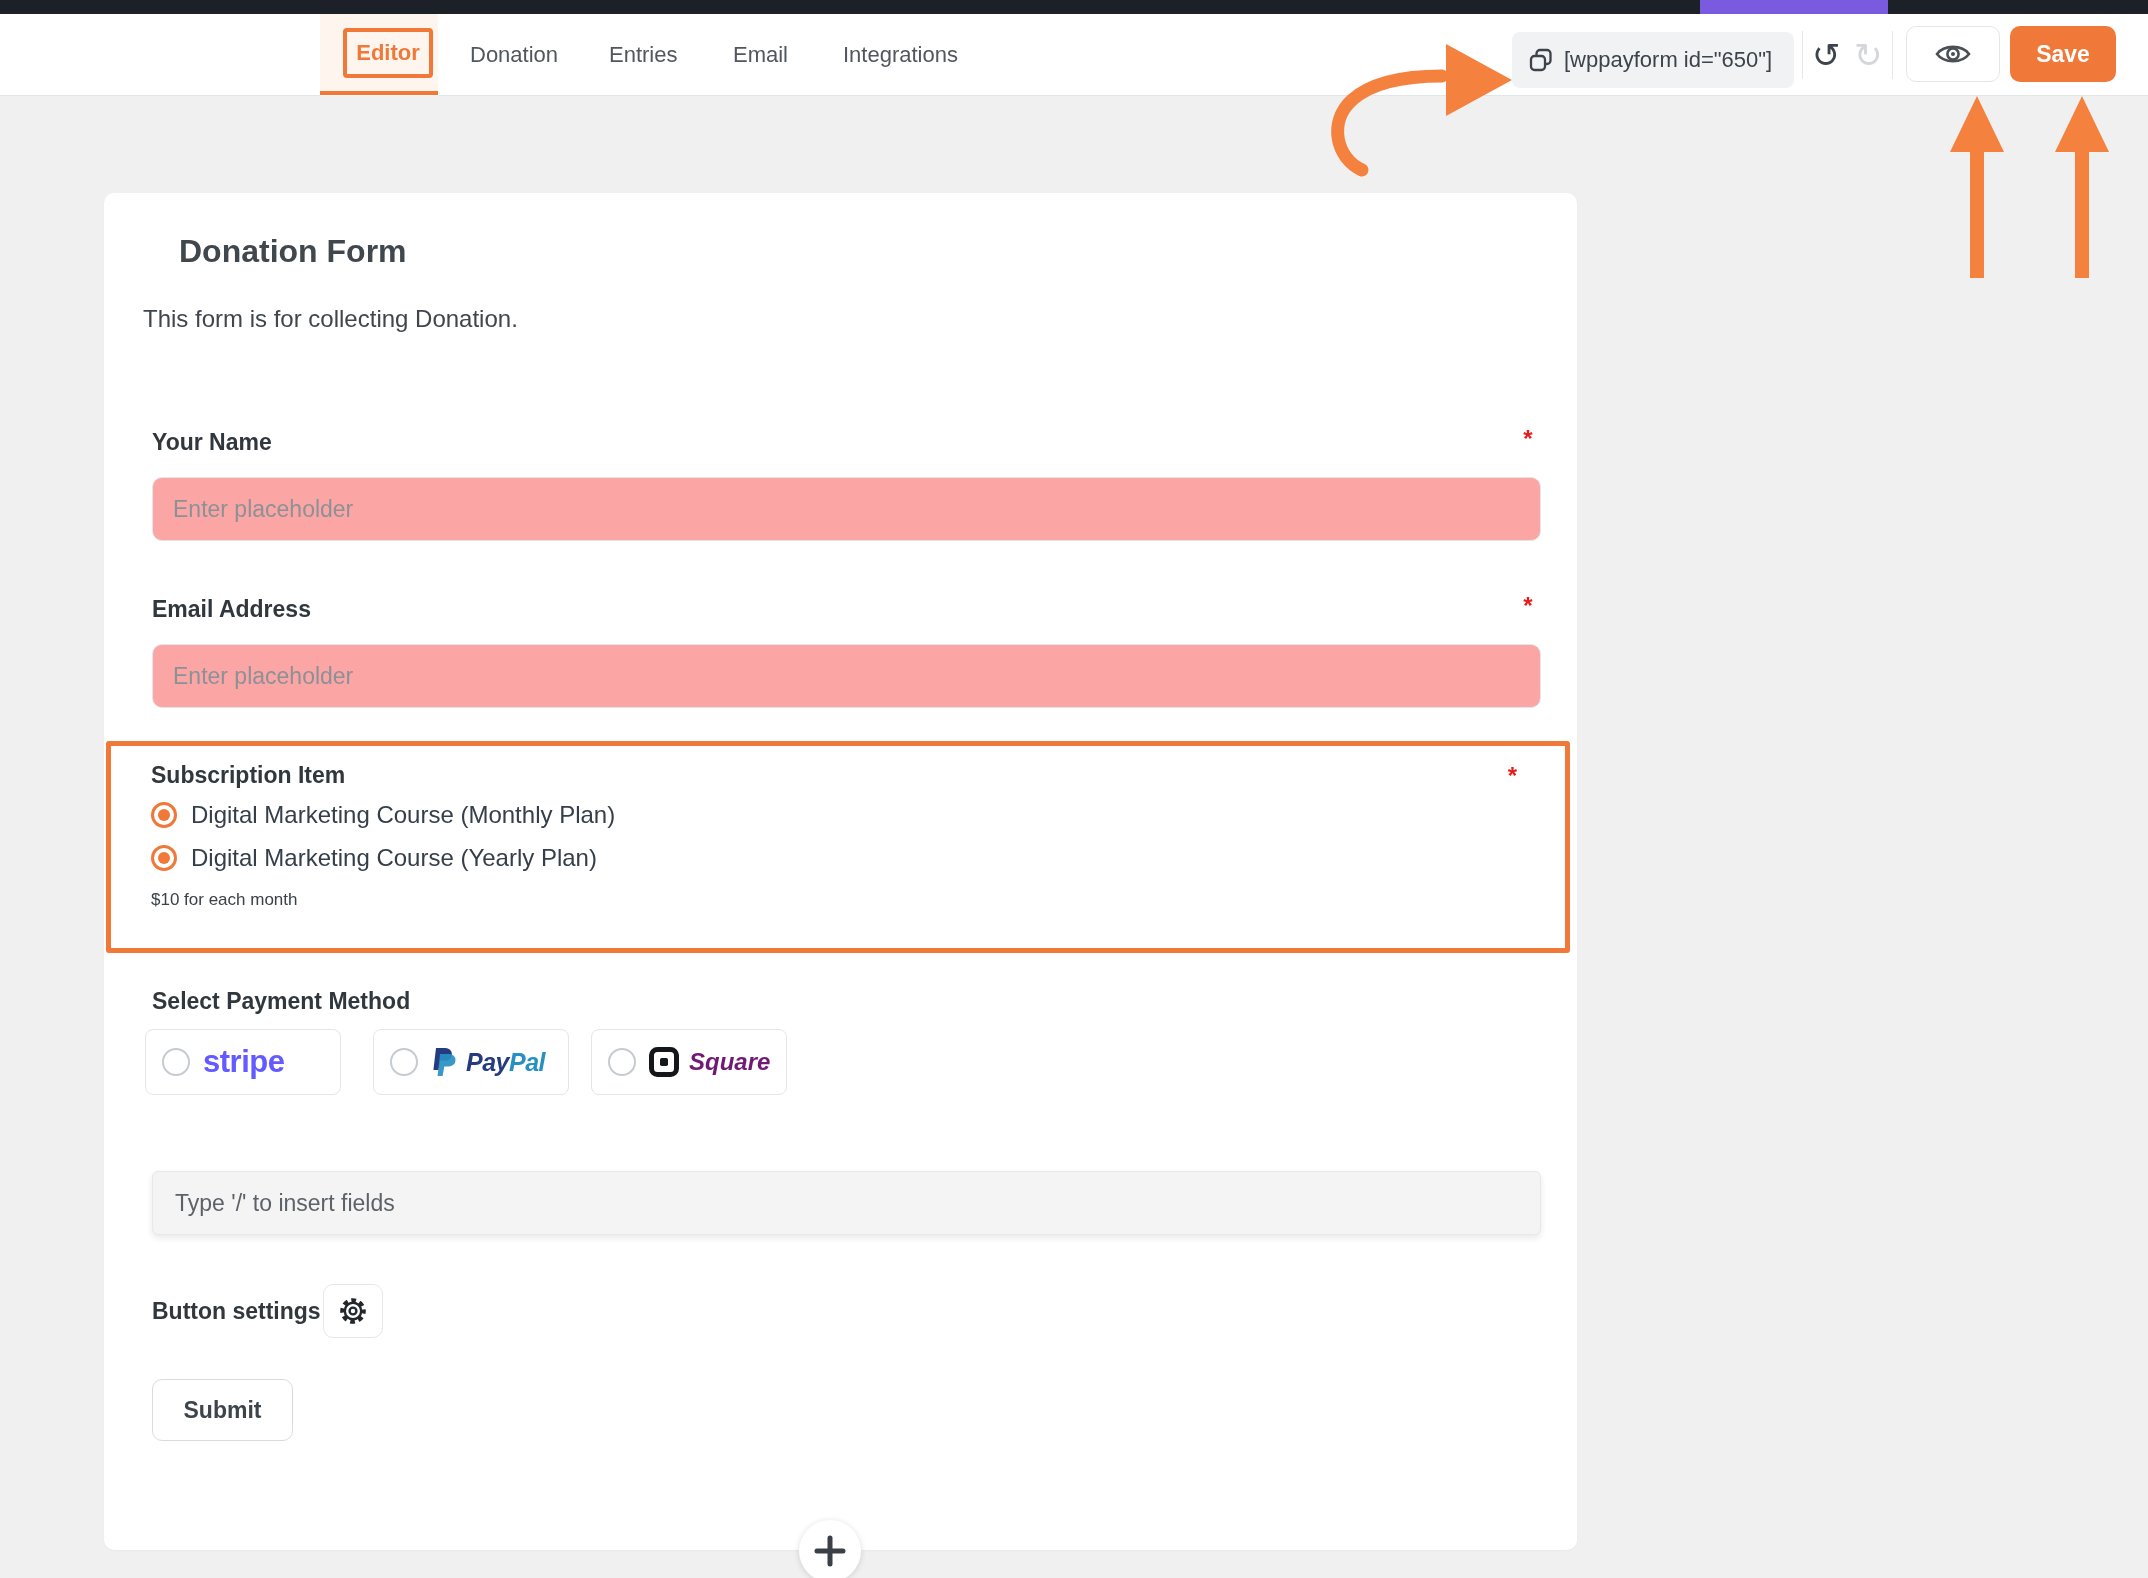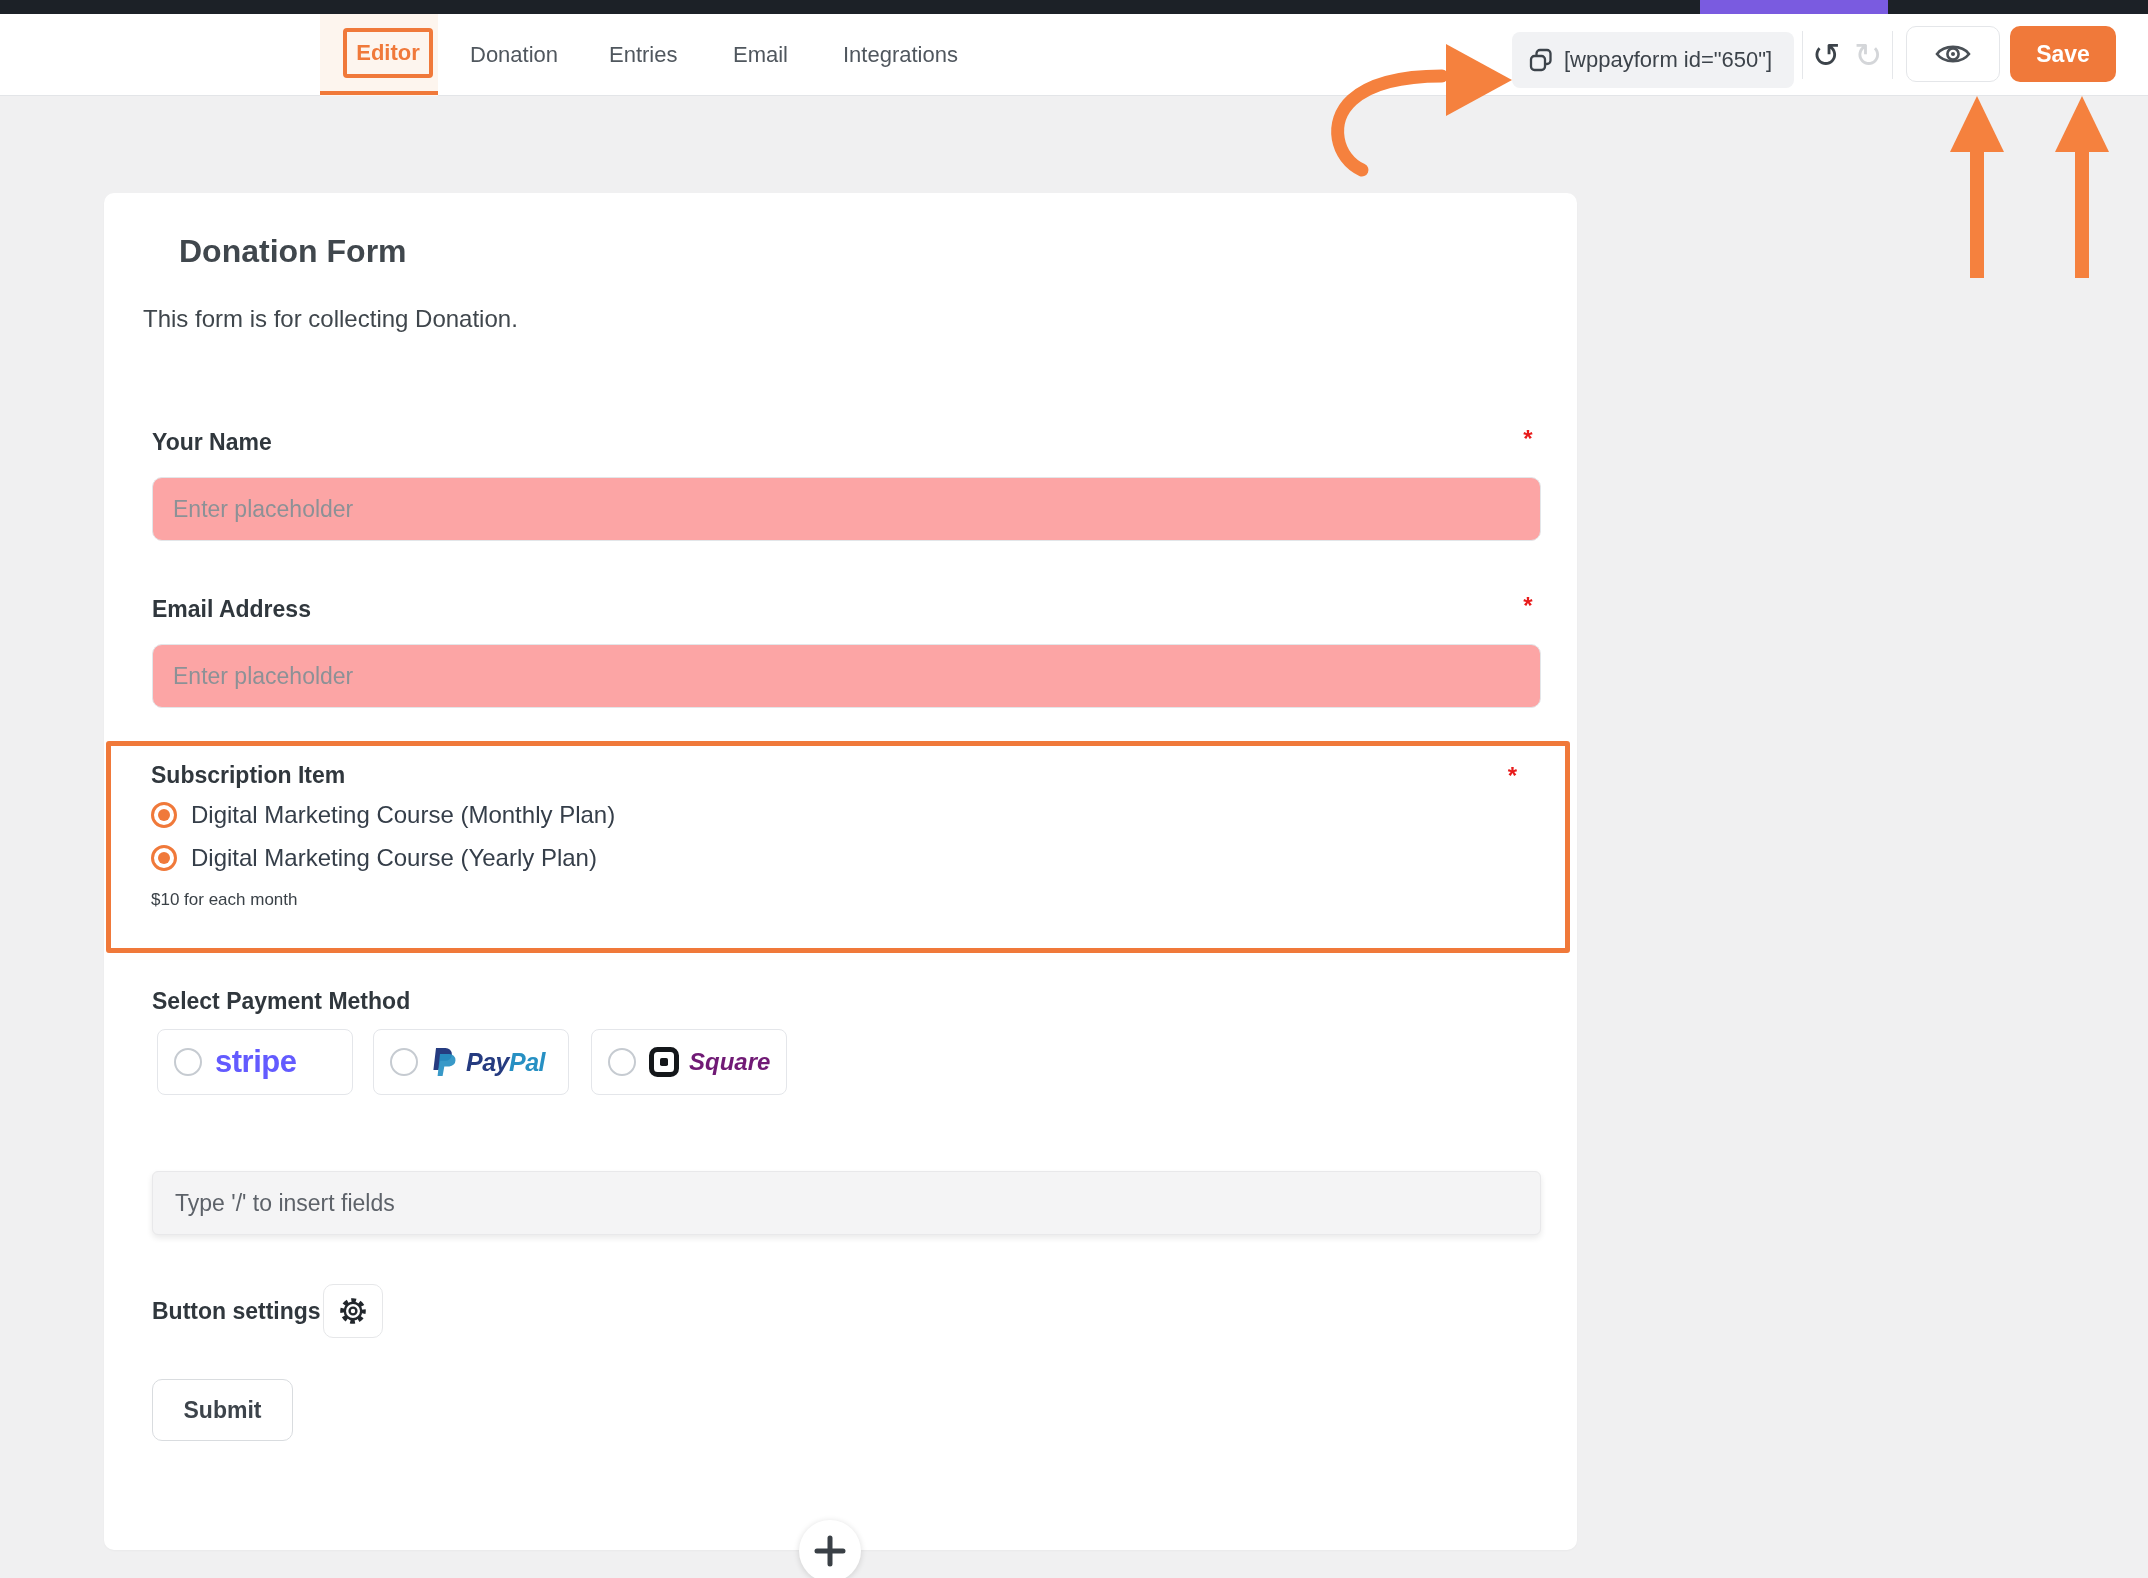--- a/index.html
+++ b/index.html
@@ -53,21 +53,21 @@
   .sub-req { position:absolute; right:48px; top:16px; font-size:24px; font-weight:700; color:#e81c1c; }
   .radio-row { position:absolute; left:40px; display:flex; align-items:center; gap:14px; cursor:pointer; }
   .radio-on { width:26px; height:26px; border:3px solid #f0793a; border-radius:50%; background:#fff; position:relative; flex:0 0 auto; }
   .radio-on::after { content:""; position:absolute; left:50%; top:50%; width:12px; height:12px; margin:-6px 0 0 -6px; border-radius:50%; background:#f0793a; }
   .radio-row .opt-text { font-size:24px; color:#353e49; }
   .price-note { position:absolute; left:40px; top:144px; font-size:17px; color:#3a4147; }
 
   
   .pm-label { position:absolute; left:48px; top:795px; font-size:23px; font-weight:700; color:#30373d; }
   .pm-card { position:absolute; top:836px; width:196px; height:66px; background:#fff; border:1.5px solid #e4e6ea; border-radius:8px; display:flex; align-items:center; padding:0 16px; gap:13px; cursor:pointer; }
-  .pm-stripe { left:53px; } .pm-paypal { left:269px; } .pm-square { left:487px; }
+  .pm-stripe { left:41px; } .pm-paypal { left:269px; } .pm-square { left:487px; }
   .radio-off { width:28px; height:28px; border:2px solid #c6cbd1; border-radius:50%; background:#fff; flex:0 0 auto; }
   .stripe-word { font-size:31px; font-weight:700; color:#635bff; letter-spacing:-0.5px; }
   .paypal-word { font-size:25px; font-weight:700; font-style:italic; letter-spacing:-0.5px; }
   .pp-a { color:#253b80; } .pp-b { color:#2790c3; }
   .square-word { font-size:24px; font-weight:600; color:#701a75; margin-left:-3px;font-style:italic; }
 
   .insert-box { position:absolute; left:48px; top:978px; width:1389px; height:64px; background:#f4f4f5; border:1px solid #e8e8ea; border-radius:6px; box-shadow:0 3px 6px rgba(0,0,0,0.09); font-size:23px; font-family:"Liberation Sans",sans-serif; color:#5d6269; padding:0 22px; outline:none; }
   .insert-box::placeholder { color:#5d6269; }
 
   .btn-settings-label { position:absolute; left:48px; top:1105px; font-size:23px; font-weight:700; color:#30373d; }

